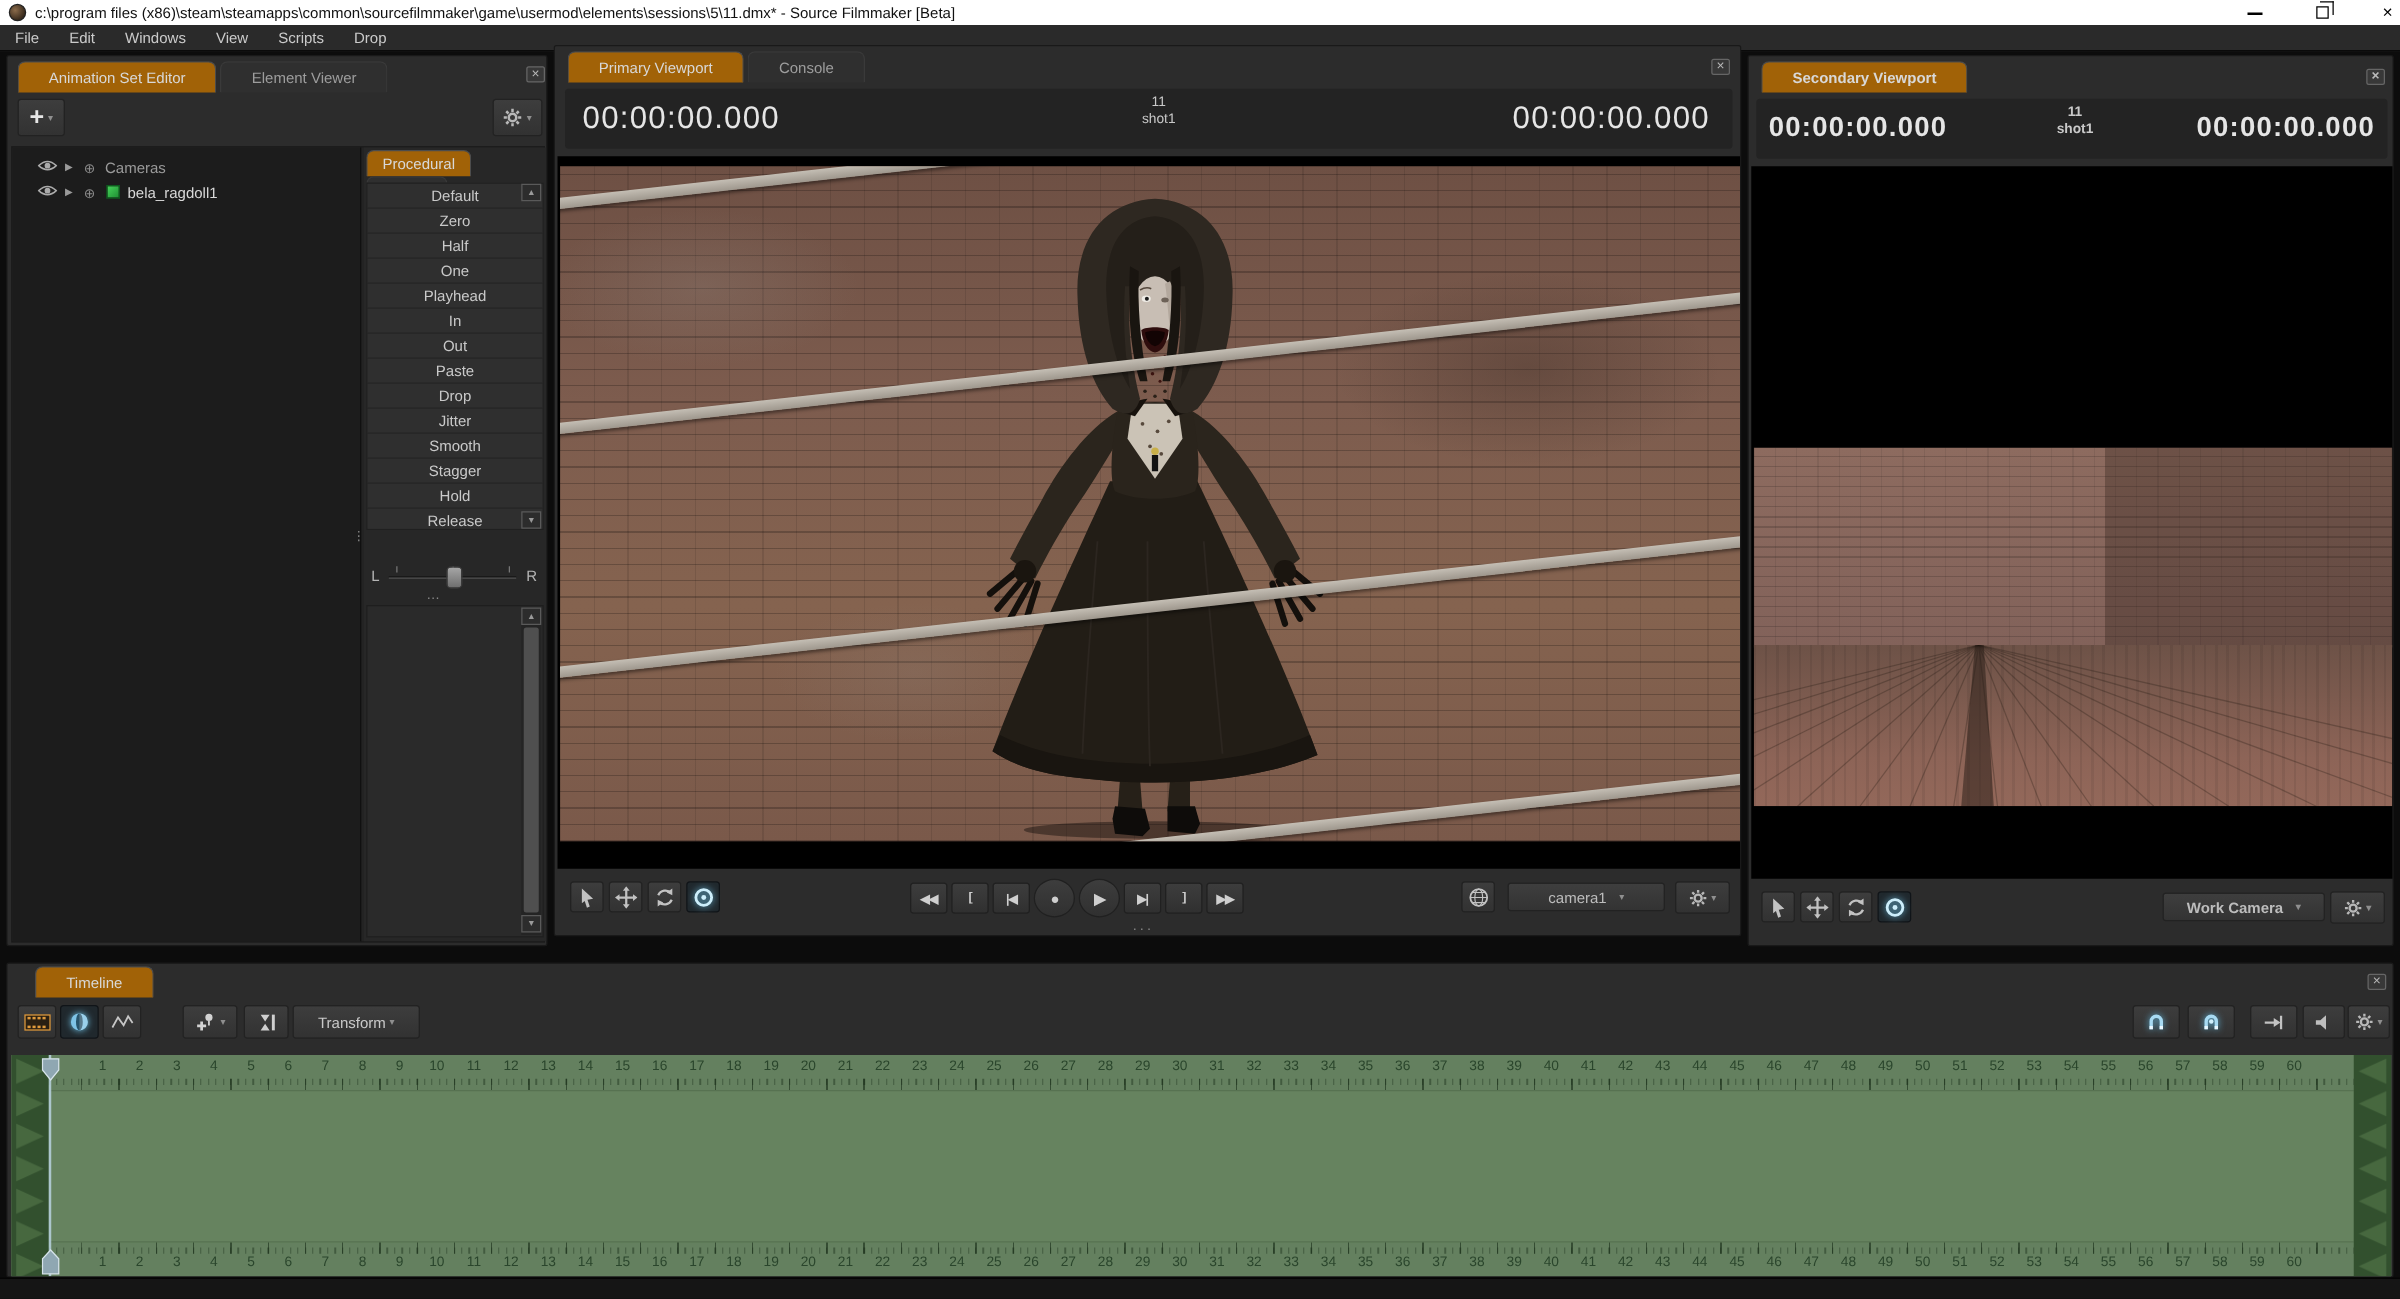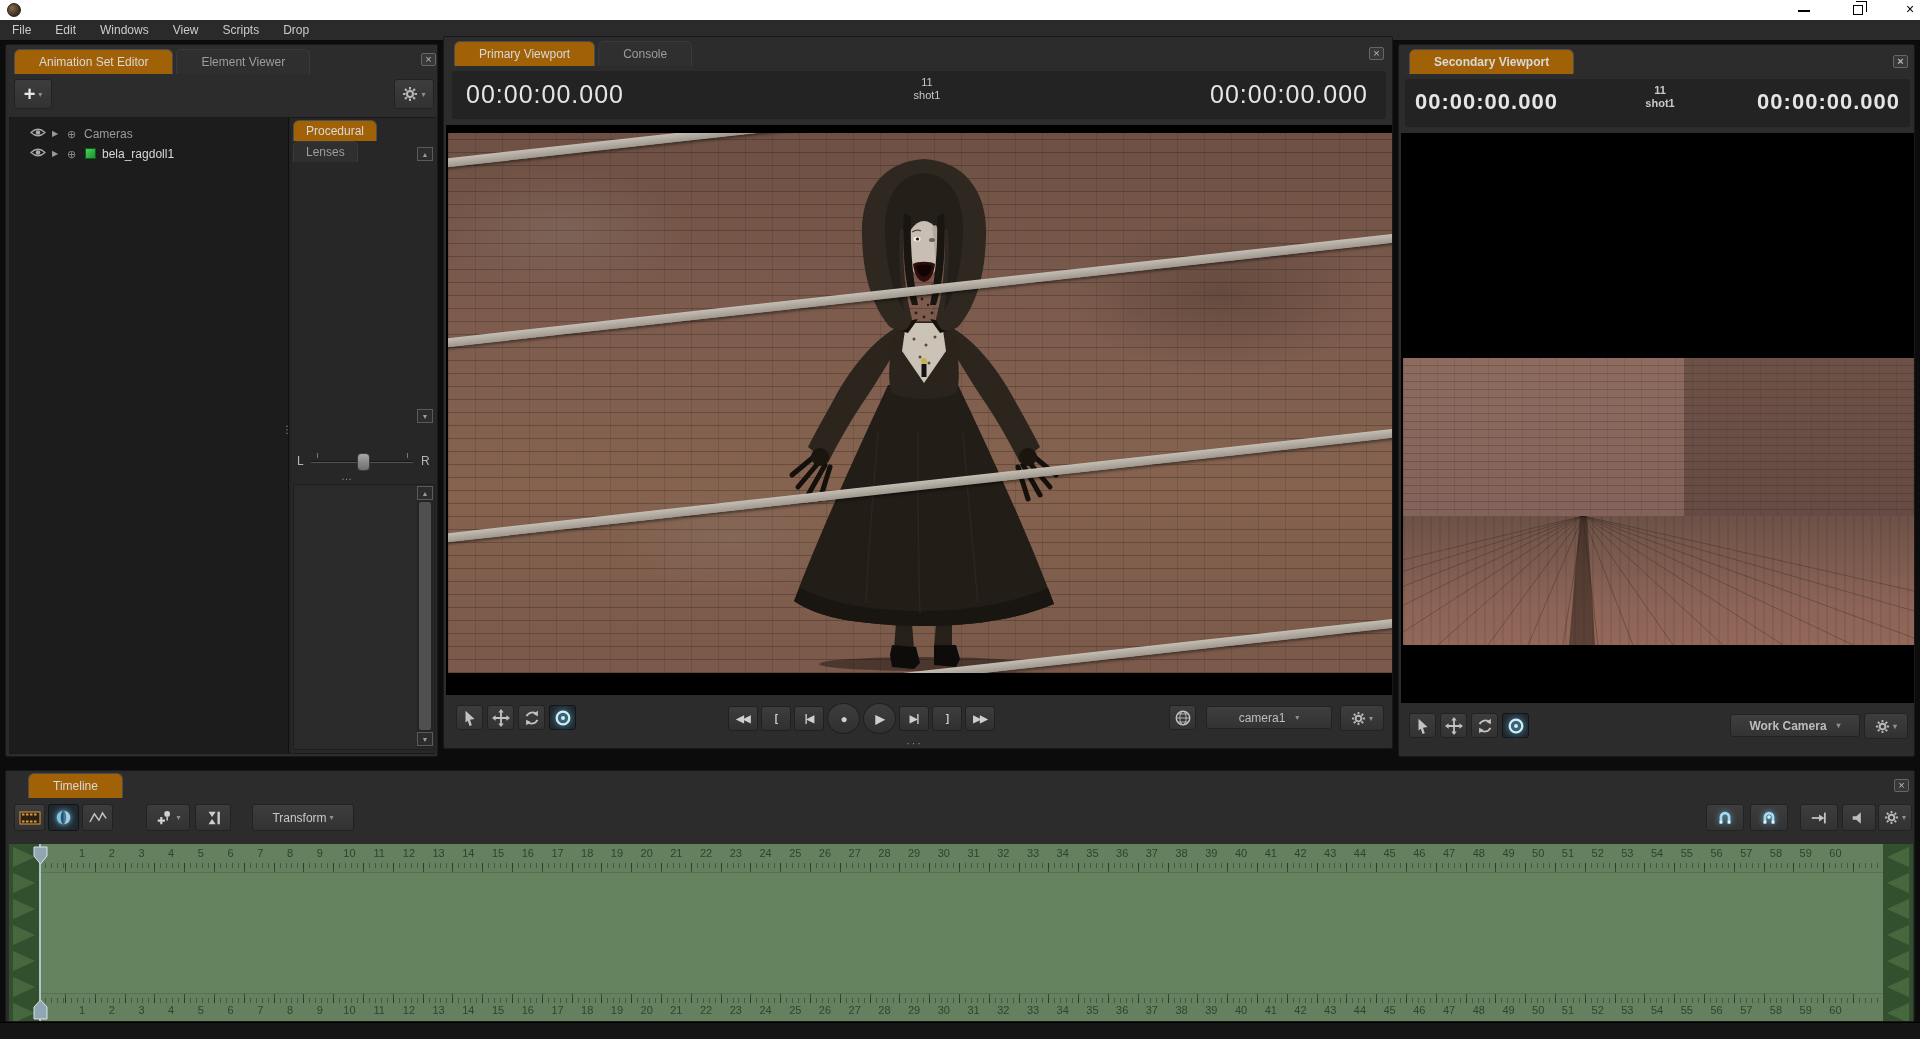--- a/index.html
+++ b/index.html
@@ -118,21 +118,21 @@
        repeating-linear-gradient(90deg, rgba(0,0,0,.07) 0 2px, transparent 2px 9px),
        linear-gradient(180deg,#6d5247,#8d6457 70%,#93685a); }
 
   
   #timeline-panel { left:5px; top:770px; width:1910px; height:252px; }
   #tl-tab { left:22px; top:2px; }
   #tl-close { left:1888px; top:8px; }
   #tl-toolbar { left:0; top:30px; width:1910px; height:38px; }
   .tl-btn { position:absolute; top:3px; width:31px; height:27px; }
   .tl-btn.wide { width:44px; }
-  #tl-transform { position:absolute; left:246px; top:3px; width:102px; height:27px;text-align:right; }
+  #tl-transform { position:absolute; left:228px; top:3px; width:102px; height:27px;text-align:right; }
   #tl-track { left:3px; top:73px; width:1904px; height:177px; background:#64805f; overflow:hidden; }
   .edge-col { position:absolute; top:0; width:30px; height:177px; background:#32502e; }
   #edge-left { left:0; } #edge-right { left:1874px; width:30px; }
   .ruler-nums { position:absolute; left:30px; width:1844px; height:16px; display:flex;
                 justify-content:space-between; padding:0 38px 0 34px; font-size:11px; color:#2a452c; }
   .ruler-nums span { width:18px; text-align:center; }
   #ruler-top-nums { top:3px; } #ruler-bot-nums { top:160px; }
   .ruler-ticks { position:absolute; left:30px; width:1844px; height:9px;
      background-image:
        repeating-linear-gradient(90deg, rgba(15,35,15,.55) 0 1px, transparent 1px 29.8px),
@@ -149,20 +149,21 @@
                color:#b5b5b5; font-size:12px; }
   #status-text { position:absolute; right:12px; top:1px; white-space:pre; }
 
   svg { display:block; }
 </style>
 </head>
 <body>
 
 <div id="titlebar" class="abs">
   <div class="abs app-icon"></div>
+  <div class="abs title-text">c:\program files (x86)\steam\steamapps\common\sourcefilmmaker\game\usermod\elements\sessions\5\11.dmx* - Source Filmmaker [Beta]</div>
   <div id="btn-min" class="abs win-btn">
       <i></i>
     </div>
   <div id="btn-restore" class="abs win-btn">
       <i></i>
     </div>
   <div id="btn-close" class="abs win-btn">×</div>
 </div>
 
 <div id="menubar" class="abs">
@@ -214,20 +215,37 @@
         <span class="tree-ico expander" style="left:57px; top:4px;">⊕</span>
         <span class="tree-ico cube" style="left:75px; top:4px;"></span>
         <span class="tree-label" style="left:92px; color:#d8d8d8;">bela_ragdoll1</span>
       </div>
     </div>
 
     <div id="preset-pane" class="abs">
       <div id="preset-tabs" class="abs">
         <span class="tab active">Procedural</span><span class="tab">Lenses</span>
       </div>
+      <div id="preset-list" class="abs">
+
+      <div class="preset-row">Default</div>
+          <div class="preset-row">Zero</div>
+          <div class="preset-row">Half</div>
+          <div class="preset-row">One</div>
+          <div class="preset-row">Playhead</div>
+          <div class="preset-row">In</div>
+          <div class="preset-row">Out</div>
+          <div class="preset-row">Paste</div>
+          <div class="preset-row">Drop</div>
+          <div class="preset-row">Jitter</div>
+          <div class="preset-row">Smooth</div>
+          <div class="preset-row">Stagger</div>
+          <div class="preset-row">Hold</div>
+          <div class="preset-row">Release</div>
+        </div>
       <div class="scroll-arrow" style="left:126px; top:29px;">▲</div>
       <div class="scroll-arrow" style="left:126px; top:291px;">▼</div>
 
       <div id="slider-row" class="abs">
         <span class="lr" style="left:4px;">L</span>
         <span class="lr" style="left:128px;">R</span>
         <div id="slider-track">
           <div class="slider-tick" style="left:6px;"></div>
           <div class="slider-tick" style="left:51px;"></div>
           <div class="slider-tick" style="left:96px;"></div>

